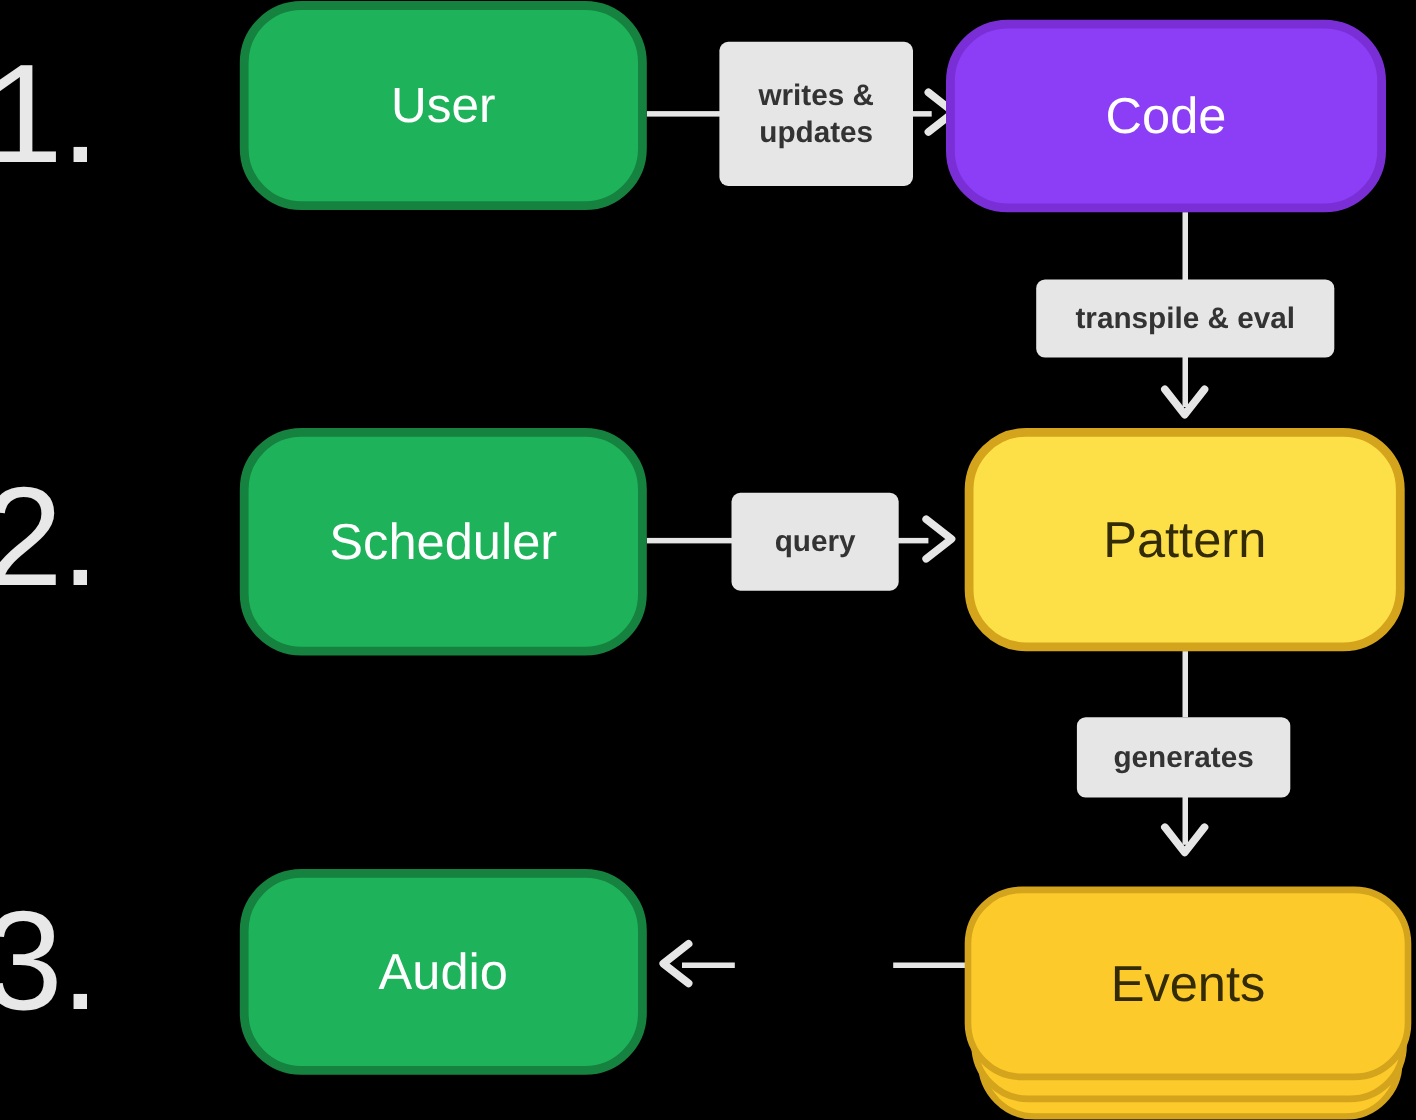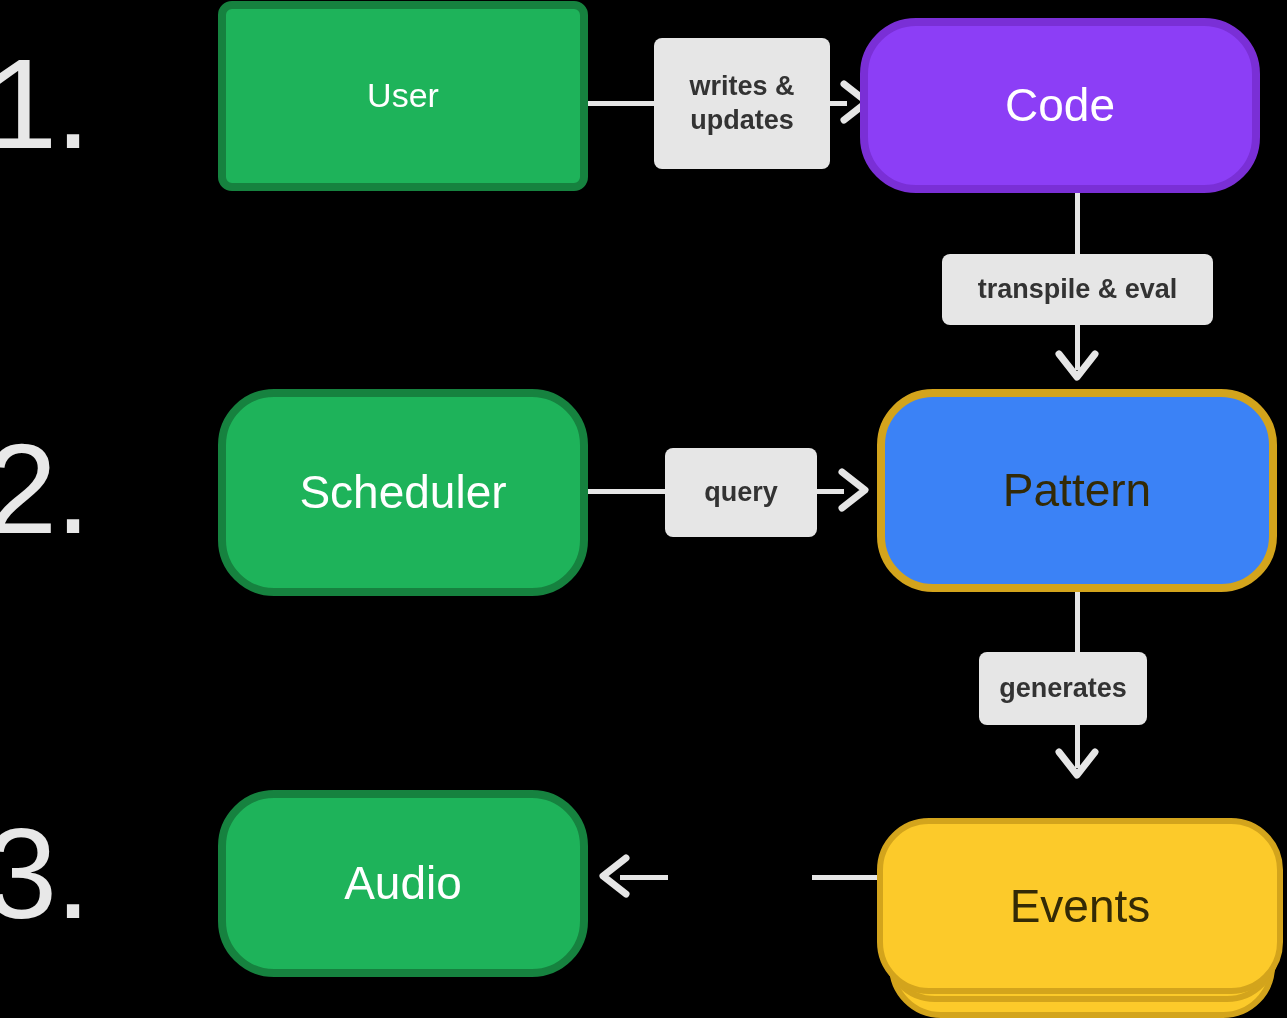--- a/index.html
+++ b/index.html
@@ -49,21 +49,21 @@
     background: #1eb35a;
     border-color: #16823f;
     color: #ffffff;
   }
   .node.purple {
     background: #8c3ef6;
     border-color: #7a2fd6;
     color: #ffffff;
   }
   .node.yellow {
-    background: #3b82f6;
+    background: #fde047;
     border-color: #d3a41c;
     color: #332a06;
   }
 
   
   .stack {
     position: absolute;
   }
   .stack .card {
     position: absolute;
@@ -127,21 +127,21 @@
   <div class="step-num" style="left:-14px; top:810px;">3.</div>
 
   <div class="line-h" style="left:588px; top:101px; width:70px;"></div>
   <div class="line-h" style="left:805px; top:101px; width:42px;"></div>
   <div class="arrow-head" style="left:838px; top:79px;">
     <svg width="40" height="46" viewBox="0 0 40 46">
       <polyline points="6,5 29,23 6,41" fill="none" stroke="#e6e6e6" stroke-width="7" stroke-linecap="round" stroke-linejoin="round"></polyline>
     </svg>
   </div>
 
-  <div class="node green" style="left:218px; top:1px; width:370px; height:190px; border-width:8px; font-size:34px;border-radius:14px;">
+  <div class="node green" style="left:218px; top:1px; width:370px; height:190px; border-width:8px; font-size:45px;">
     <span>User</span>
   </div>
 
   <div class="node purple" style="left:860px; top:18px; width:400px; height:175px; border-width:8px; font-size:46px;">
     <span>Code</span>
   </div>
 
   <div class="edge-label" style="left:641px; top:38px; width:176px; height:131px;margin-left:13px;">writes &amp;
 updates</div>
 
@@ -172,35 +172,35 @@
 
   <div class="edge-label" style="left:665px; top:448px; width:152px; height:89px;">query</div>
 
   <div class="line-v" style="left:1075px; top:592px; width:5px; height:60px;"></div>
   <div class="line-v" style="left:1075px; top:724px; width:5px; height:44px;"></div>
   <div class="arrow-head" style="left:1054px; top:746px;">
     <svg width="46" height="40" viewBox="0 0 46 40">
       <polyline points="5,6 23,29 41,6" fill="none" stroke="#e6e6e6" stroke-width="7" stroke-linecap="round" stroke-linejoin="round"></polyline>
     </svg>
   </div>
-  <div class="edge-label" style="left:979px; top:652px; width:168px; height:73px;">generates</div>
+  <div class="edge-label" style="left:979px; top:652px; width:194px; height:73px;">generates</div>
 
   <div class="line-h" style="left:812px; top:875px; width:85px;"></div>
   <div class="line-h" style="left:620px; top:875px; width:48px;"></div>
   <div class="arrow-head" style="left:592px; top:853px;">
     <svg width="40" height="46" viewBox="0 0 40 46">
       <polyline points="34,5 11,23 34,41" fill="none" stroke="#e6e6e6" stroke-width="7" stroke-linecap="round" stroke-linejoin="round"></polyline>
     </svg>
   </div>
 
   <div class="node green" style="left:218px; top:790px; width:370px; height:187px; border-width:8px; font-size:46px;">
     <span>Audio</span>
   </div>
 
   <div class="stack" style="left:877px; top:782px; width:410px; height:236px;">
     <div class="card" style="left:12px; top:60px; width:386px; height:176px;"></div>
     <div class="card" style="left:6px; top:44px; width:396px; height:176px;"></div>
-    <div class="card front" style="left:0px; top:36px; width:406px; height:176px; font-size:46px;">
+    <div class="card front" style="left:0px; top:24px; width:406px; height:176px; font-size:46px;">
       <span>Events</span>
     </div>
   </div>
 
 </div>
 
 </body></html>

